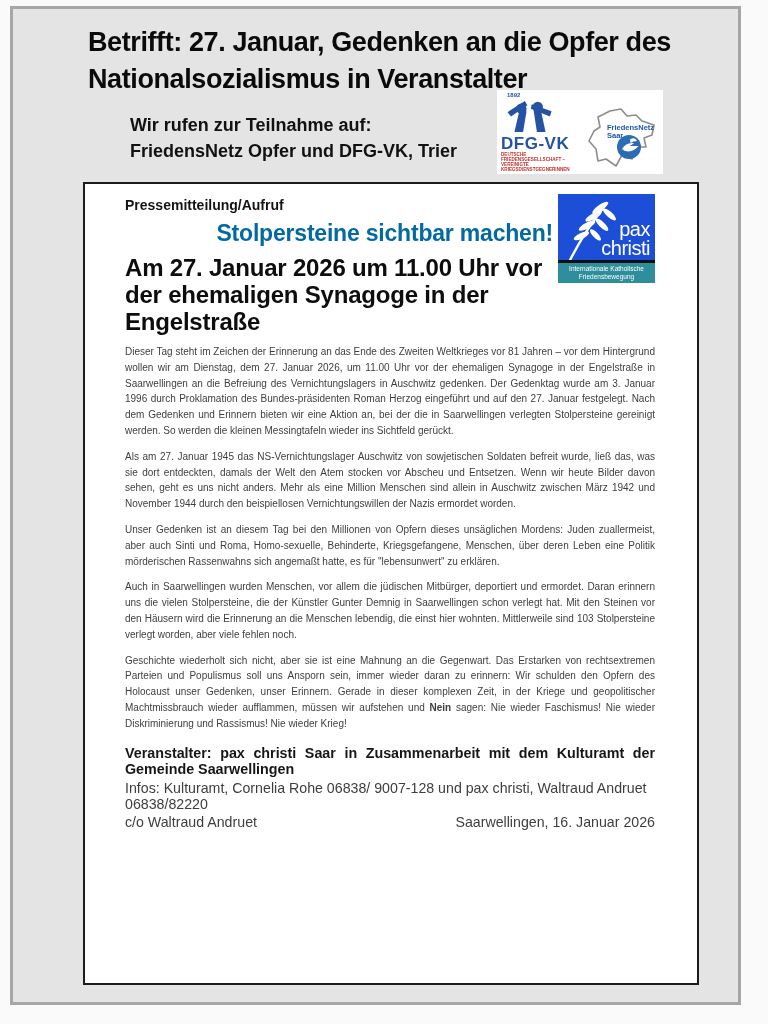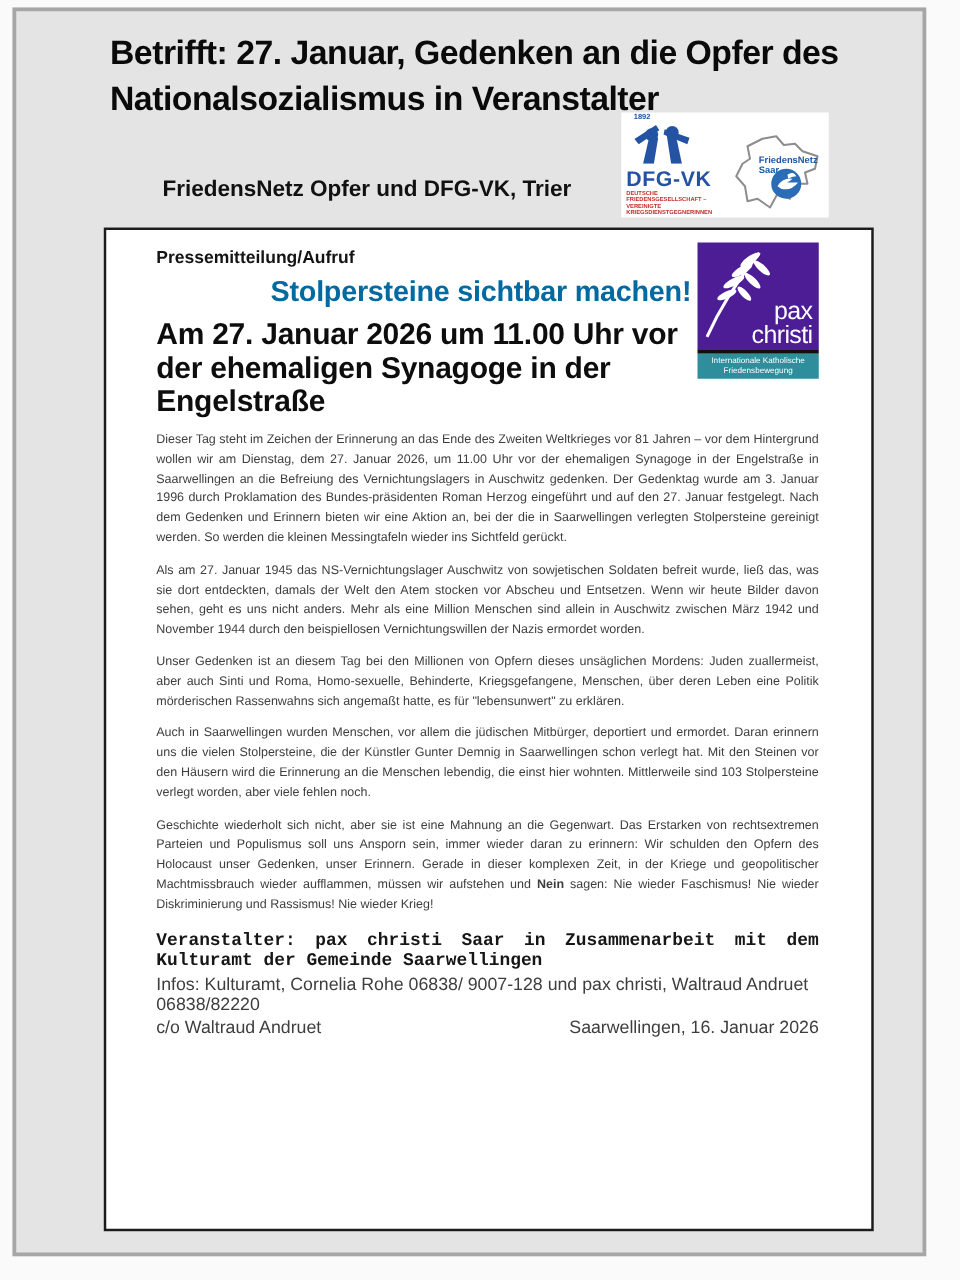--- a/index.html
+++ b/index.html
@@ -36,58 +36,58 @@
     background:#ffffff;border:2px solid #1c1c1c;box-sizing:border-box;
     padding:9px 42px 0 40px;overflow:hidden;
   }
   .doc-header{display:flex;justify-content:space-between;align-items:flex-start;}
   .doc-header-left{width:428px;}
   .kicker{font-size:14px;font-weight:bold;color:#141414;margin-top:4px;}
   .headline{font-size:23px;font-weight:bold;color:#0369a1;margin-top:7px;letter-spacing:-0.2px;text-align:right;}
   .subhead{font-size:24px;font-weight:bold;color:#0d0d0d;margin-top:7px;line-height:27px;letter-spacing:-0.2px;}
   
   .pax-logo{width:97px;flex-shrink:0;margin-top:1px;}
-  .pax-top{position:relative;height:86px;background:#4c1d95;overflow:hidden;}
+  .pax-top{position:relative;height:66px;background:#1d4ed8;overflow:hidden;}
   .pax-branch{position:absolute;left:2px;top:2px;}
   .pax-word{
     position:absolute;right:5px;bottom:2px;text-align:right;color:#ffffff;
     font-size:20px;line-height:19px;letter-spacing:-0.5px;
   }
   .pax-divider{height:3px;background:#101010;}
   .pax-caption{
     background:#2e8e9b;color:#ffffff;font-size:6.5px;line-height:7.5px;
     text-align:center;padding:2px 2px 3px 2px;
   }
   
   .doc p.body-par{
     font-size:10px;line-height:15.8px;color:#3e3e3e;text-align:justify;
     margin:10px 0 0 0;
   }
   .doc p.body-par.first{margin-top:9px;}
   .organizer{
     font-size:14.3px;line-height:16.5px;color:#161616;font-weight:bold;
-    text-align:justify;margin:13px 0 0 0;font-family:Liberation Mono, monospace;
+    text-align:justify;margin:13px 0 0 0;
   }
   .infos{font-size:14.2px;line-height:16px;color:#3e3e3e;margin:2px 0 0 0;}
   .footer-row{
     display:flex;justify-content:space-between;font-size:14.2px;color:#3e3e3e;margin-top:2px;
   }
 </style>
 </head>
 <body>
 
 <div class="panel"></div>
 
 <div class="main-title">
   <span>Betrifft: 27. Januar, Gedenken an die Opfer des</span><br>
   <span>Nationalsozialismus in Veranstalter</span>
 </div>
 
 <div class="call-block">
-  <br>
+  <span>Wir rufen zur Teilnahme auf:</span><br>
   <span>FriedensNetz Opfer und DFG-VK, Trier</span>
 </div>
 
 <div class="logo-box">
 
   <div class="dfgvk">
     <span class="year">1892</span>
     <svg width="58" height="38" viewBox="0 0 64 44">
       <g fill="#2553a3">
         <path d="M14 44 L20 18 L28 20 L24 44 Z"></path>

